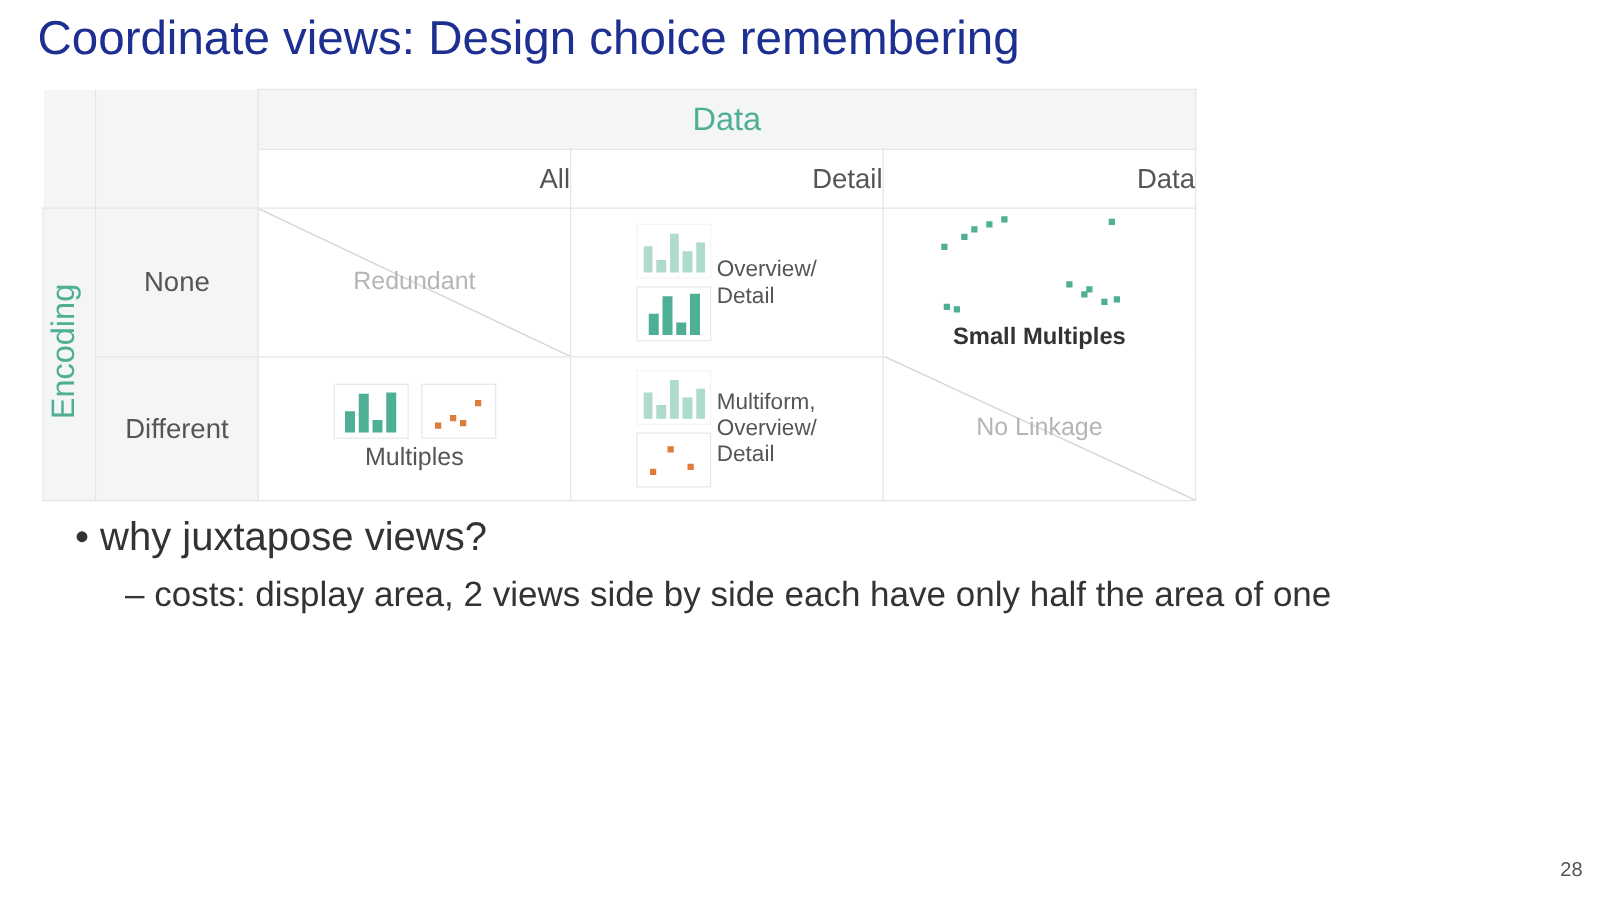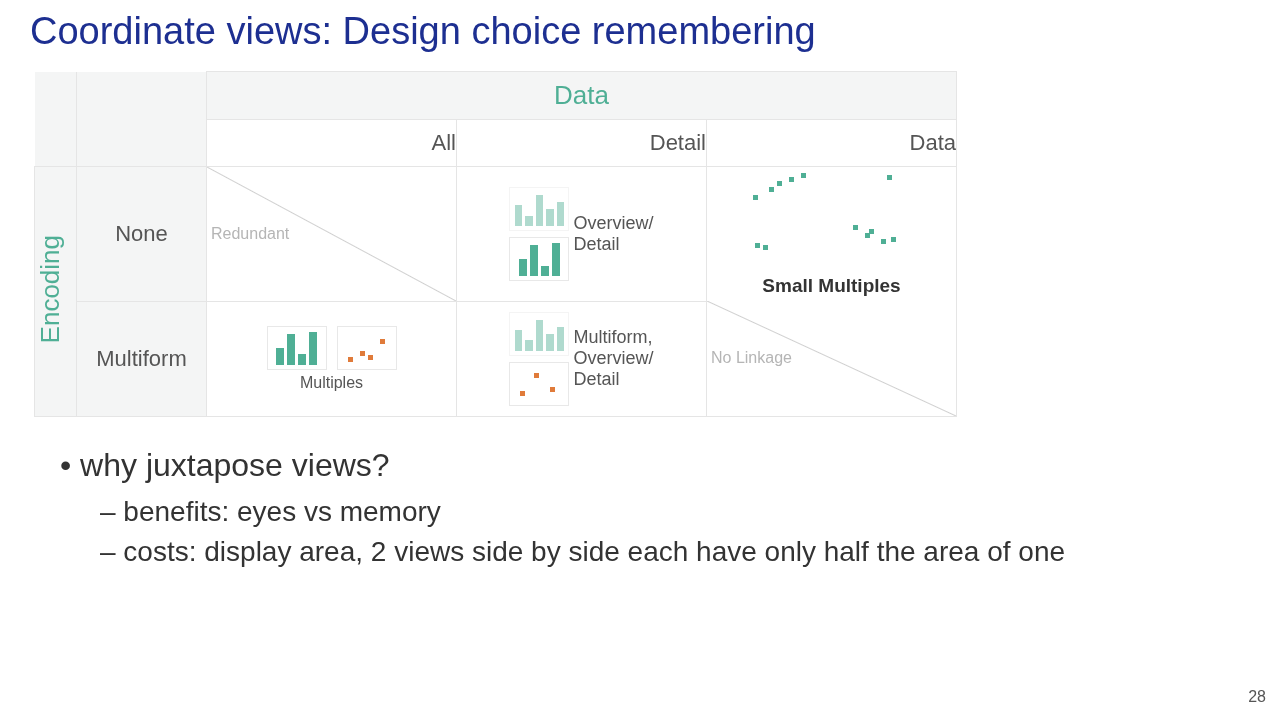--- a/index.html
+++ b/index.html
@@ -10,35 +10,35 @@
   table.grid { border-collapse: collapse; width: 100%; table-layout: fixed; }
   table.grid td, table.grid th { border: 1px solid #e5e5e5; }
   .gray-bg { background: #f4f5f5; }
   .data-hdr { text-align: center; font-size: 26px; color: #4faf95; font-weight: 400; padding: 8px 18px; }
   .col-hdr { text-align: right; font-size: 22px; color: #555; padding: 10px 0; font-weight: 400; }
   .enc-cell { width: 40px; }
   .enc-label { font-size: 26px; color: #4faf95; writing-mode: vertical-rl; transform: rotate(180deg); text-align: center; display: inline-block; width: 100%; }
   .row-hdr { text-align: center; font-size: 22px; color: #555; padding: 10px 4px; font-weight: 400; }
   td.cell { height: 115px; vertical-align: middle; padding: 4px; position: relative; }
   .diag { position: absolute; inset: 0; background: linear-gradient(to top right, transparent calc(50% - 1px), #d0d0d0, transparent calc(50% + 1px)); pointer-events:none; }
-  .cell-label { font-size: 16px; color: #555; }
+  .cell-label { font-size: 20px; color: #555; text-align: center; }
   .cell-label.faded { color: #b5b5b5; }
   .cell-flex { display: flex; align-items: center; justify-content: center; gap: 4px; height: 100%; }
   .thumb { width: 60px; height: 44px; background: #fff; border: 1px solid #e8e8e8; display: flex; align-items: flex-end; justify-content: center; gap: 3px; padding: 4px; }
   .thumb.faded { opacity: 0.45; }
   .bar { width: 8px; background: #4faf95; }
   .dots { width: 60px; height: 44px; background: #fff; border: 1px solid #e8e8e8; position: relative; }
   .dot { width: 5px; height: 5px; position: absolute; border-radius: 0; }
   .stack { display: flex; flex-direction: column; gap: 6px; }
   .two-line { font-size: 18px; color: #555; line-height: 1.15; }
   .sm-mult { display: grid; grid-template-columns: 1fr 1fr; gap: 10px 30px; width: 170px; margin: 0 auto; }
   .sm-dots { width: 70px; height: 36px; position: relative; }
   .sm-dot { width: 5px; height: 5px; background: #4faf95; position: absolute; }
-  .sm-caption { font-size: 19px; font-weight: 600; color: #333; text-align: center; margin-top: 22px; }
-  .bullets { margin-top: 30px; margin-left: 30px; }
+  .sm-caption { font-size: 19px; font-weight: 600; color: #333; text-align: center; margin-top: 6px; }
+  .bullets { margin-top: 10px; margin-left: 30px; }
   .bullets .l1 { font-size: 32px; margin-bottom: 12px; }
   .bullets .l2 { font-size: 28px; margin-left: 40px; margin-bottom: 8px; }
   .bullets .l3 { font-size: 24px; margin-left: 90px; margin-bottom: 10px; line-height: 1.25; }
   .dash::before { content: "– "; }
   .dot-b::before { content: "• "; }
   .page-num { position: absolute; right: 14px; bottom: 14px; font-size: 16px; color: #555; }
 </style>
 </head>
 <body>
 
@@ -118,21 +118,21 @@
                   <span class="sm-dot" style="left:18px;top:16px"></span>
               <span class="sm-dot" style="left:22px;top:12px"></span>
                   <span class="sm-dot" style="left:34px;top:22px"></span>
               <span class="sm-dot" style="left:44px;top:20px"></span>
             </div>
           </div>
           <div class="sm-caption">Small Multiples</div>
         </td>
       </tr>
       <tr>
-        <td class="gray-bg row-hdr">Multiform</td>
+        <td class="gray-bg row-hdr">Different</td>
         <td class="cell">
           <div class="cell-flex" style="flex-direction:column;gap:4px">
             <div style="display:flex;gap:10px;align-items:center">
               <div class="thumb">
                 <span class="bar" style="height:50%"></span>
                     <span class="bar" style="height:90%"></span>
                 <span class="bar" style="height:30%"></span>
                     <span class="bar" style="height:95%"></span>
               </div>
               <div class="dots">
@@ -170,18 +170,17 @@
           <div class="diag"></div>
           <div class="cell-label faded" style="position:relative">No Linkage</div>
         </td>
       </tr>
     </tbody>
       </table>
   </div>
 
   <div class="bullets">
     <div class="l1 dot-b">why juxtapose views?</div>
-    <div class="l2 dash">benefits: eyes vs memory</div>
     <div class="l2 dash">costs: display area, 2 views side by side each have only half the area of one</div>
   </div>
 
   <div class="page-num">28</div>
 </div>
 
 </body></html>

